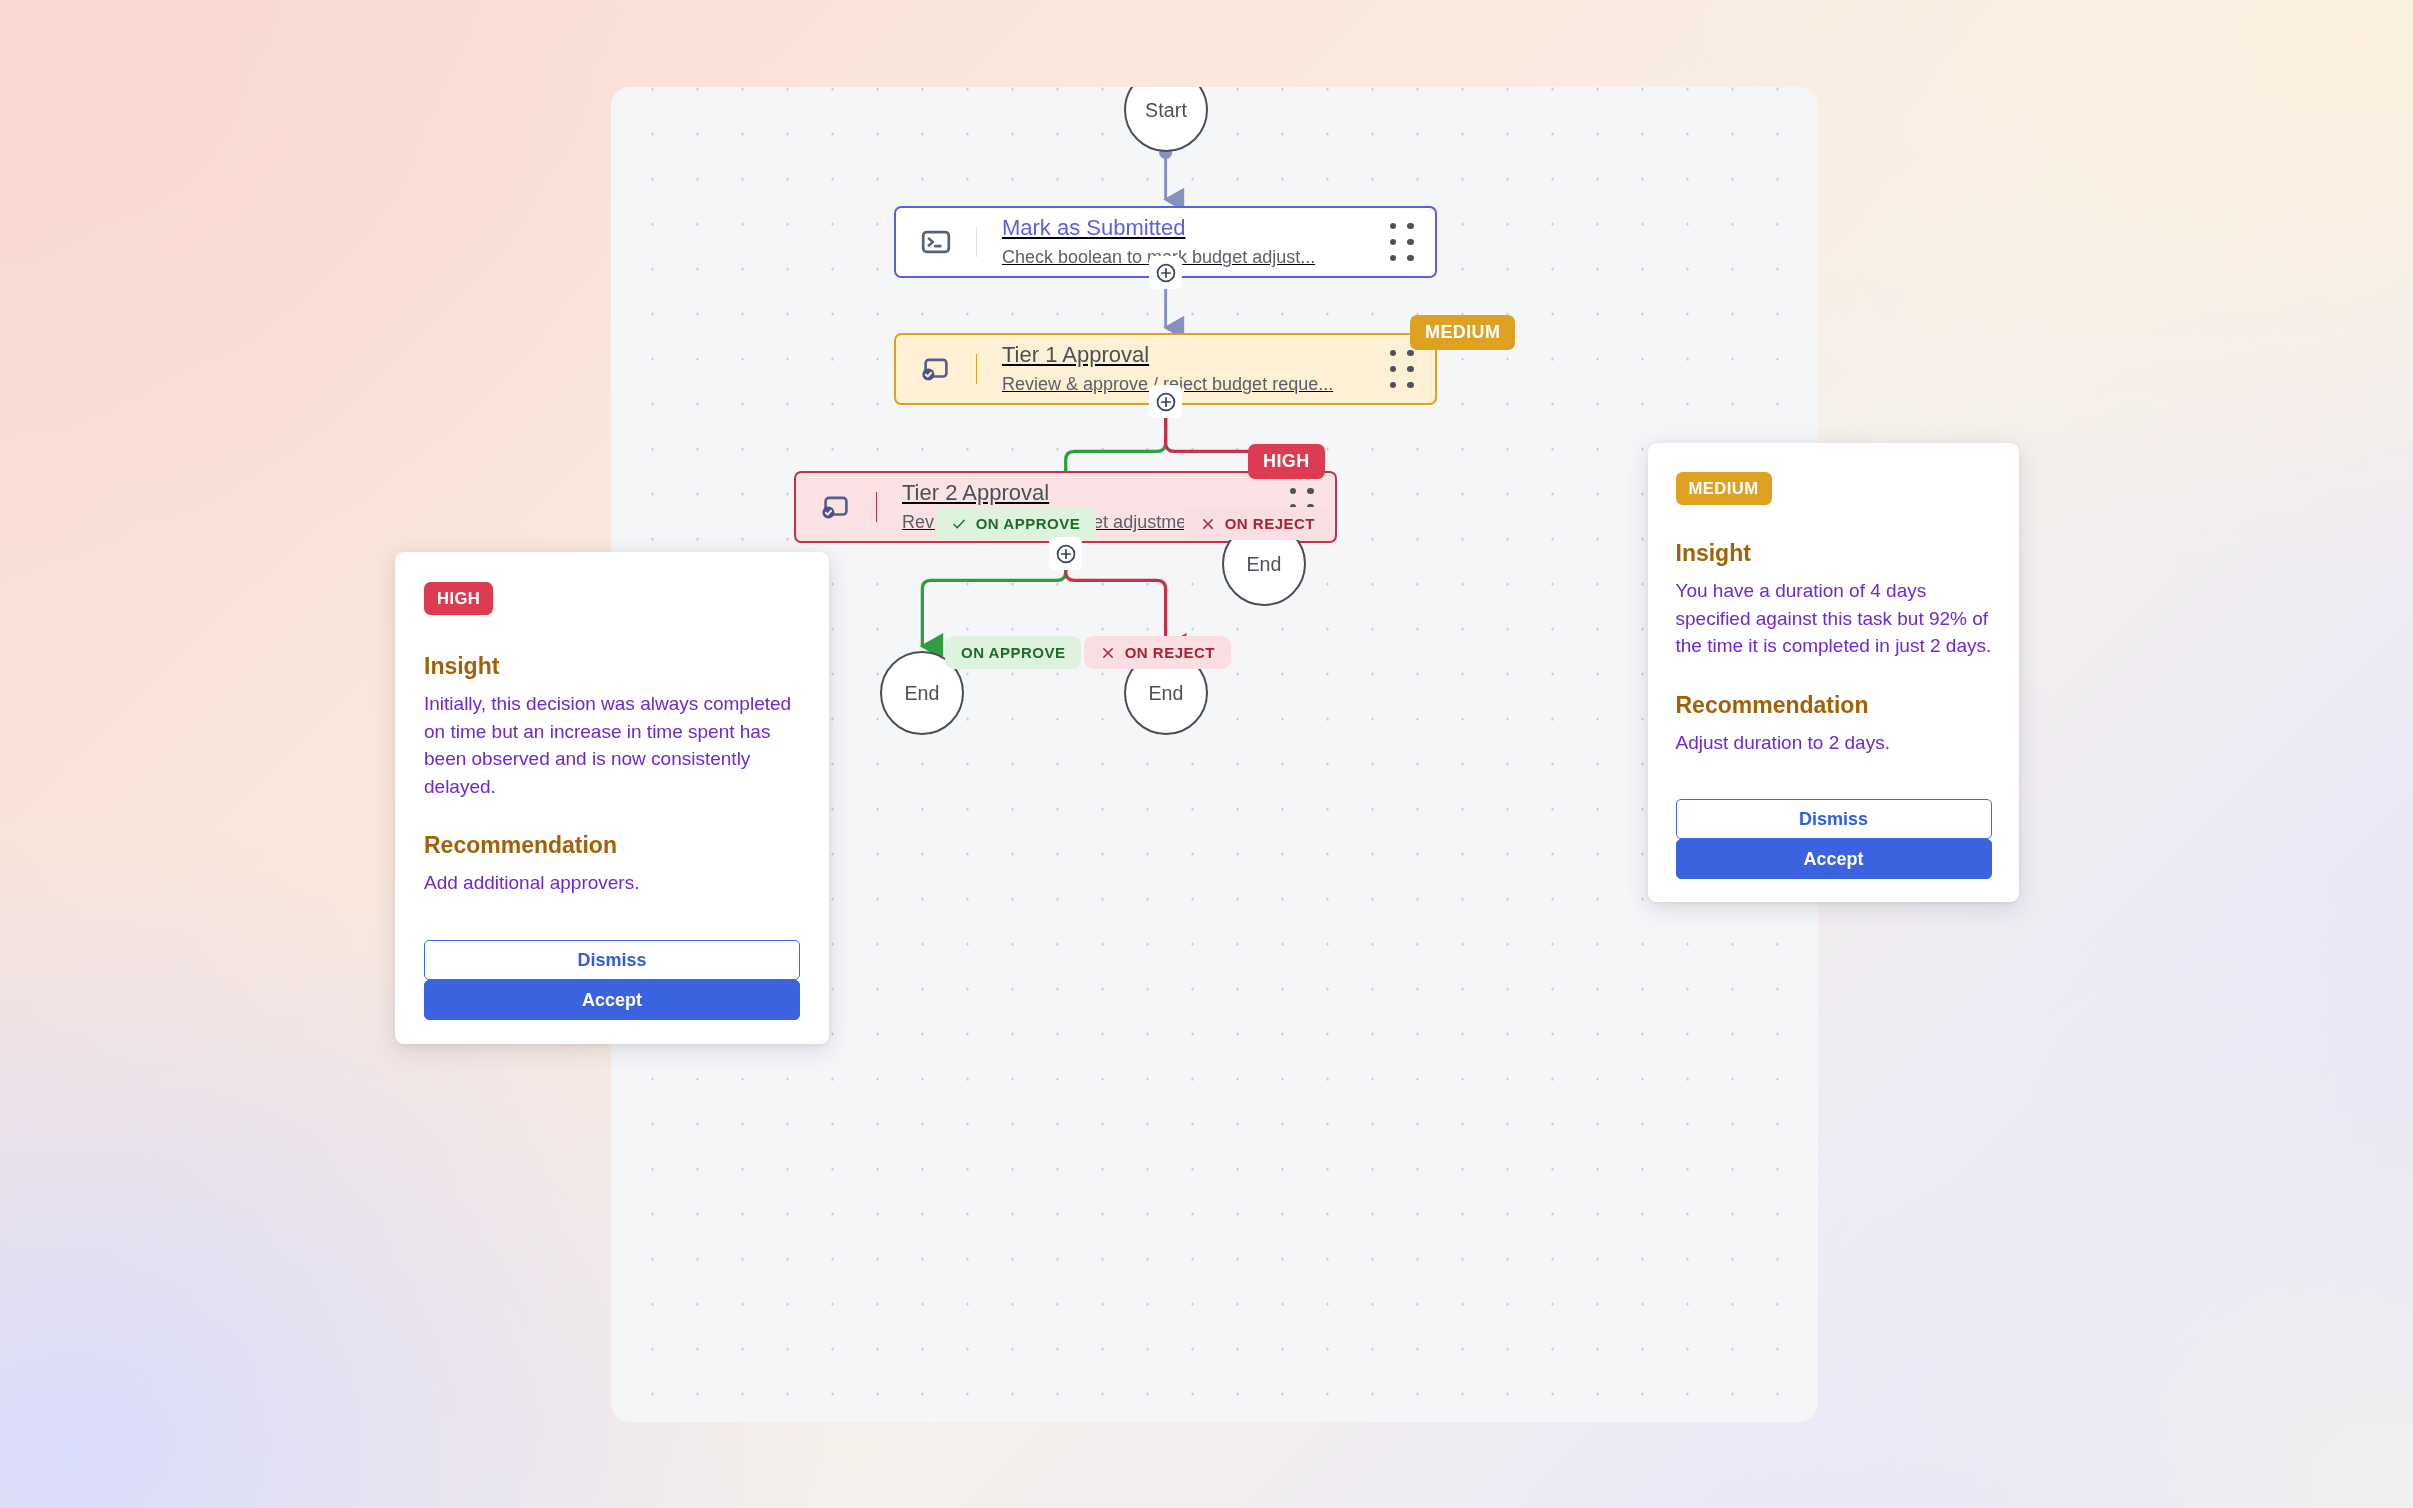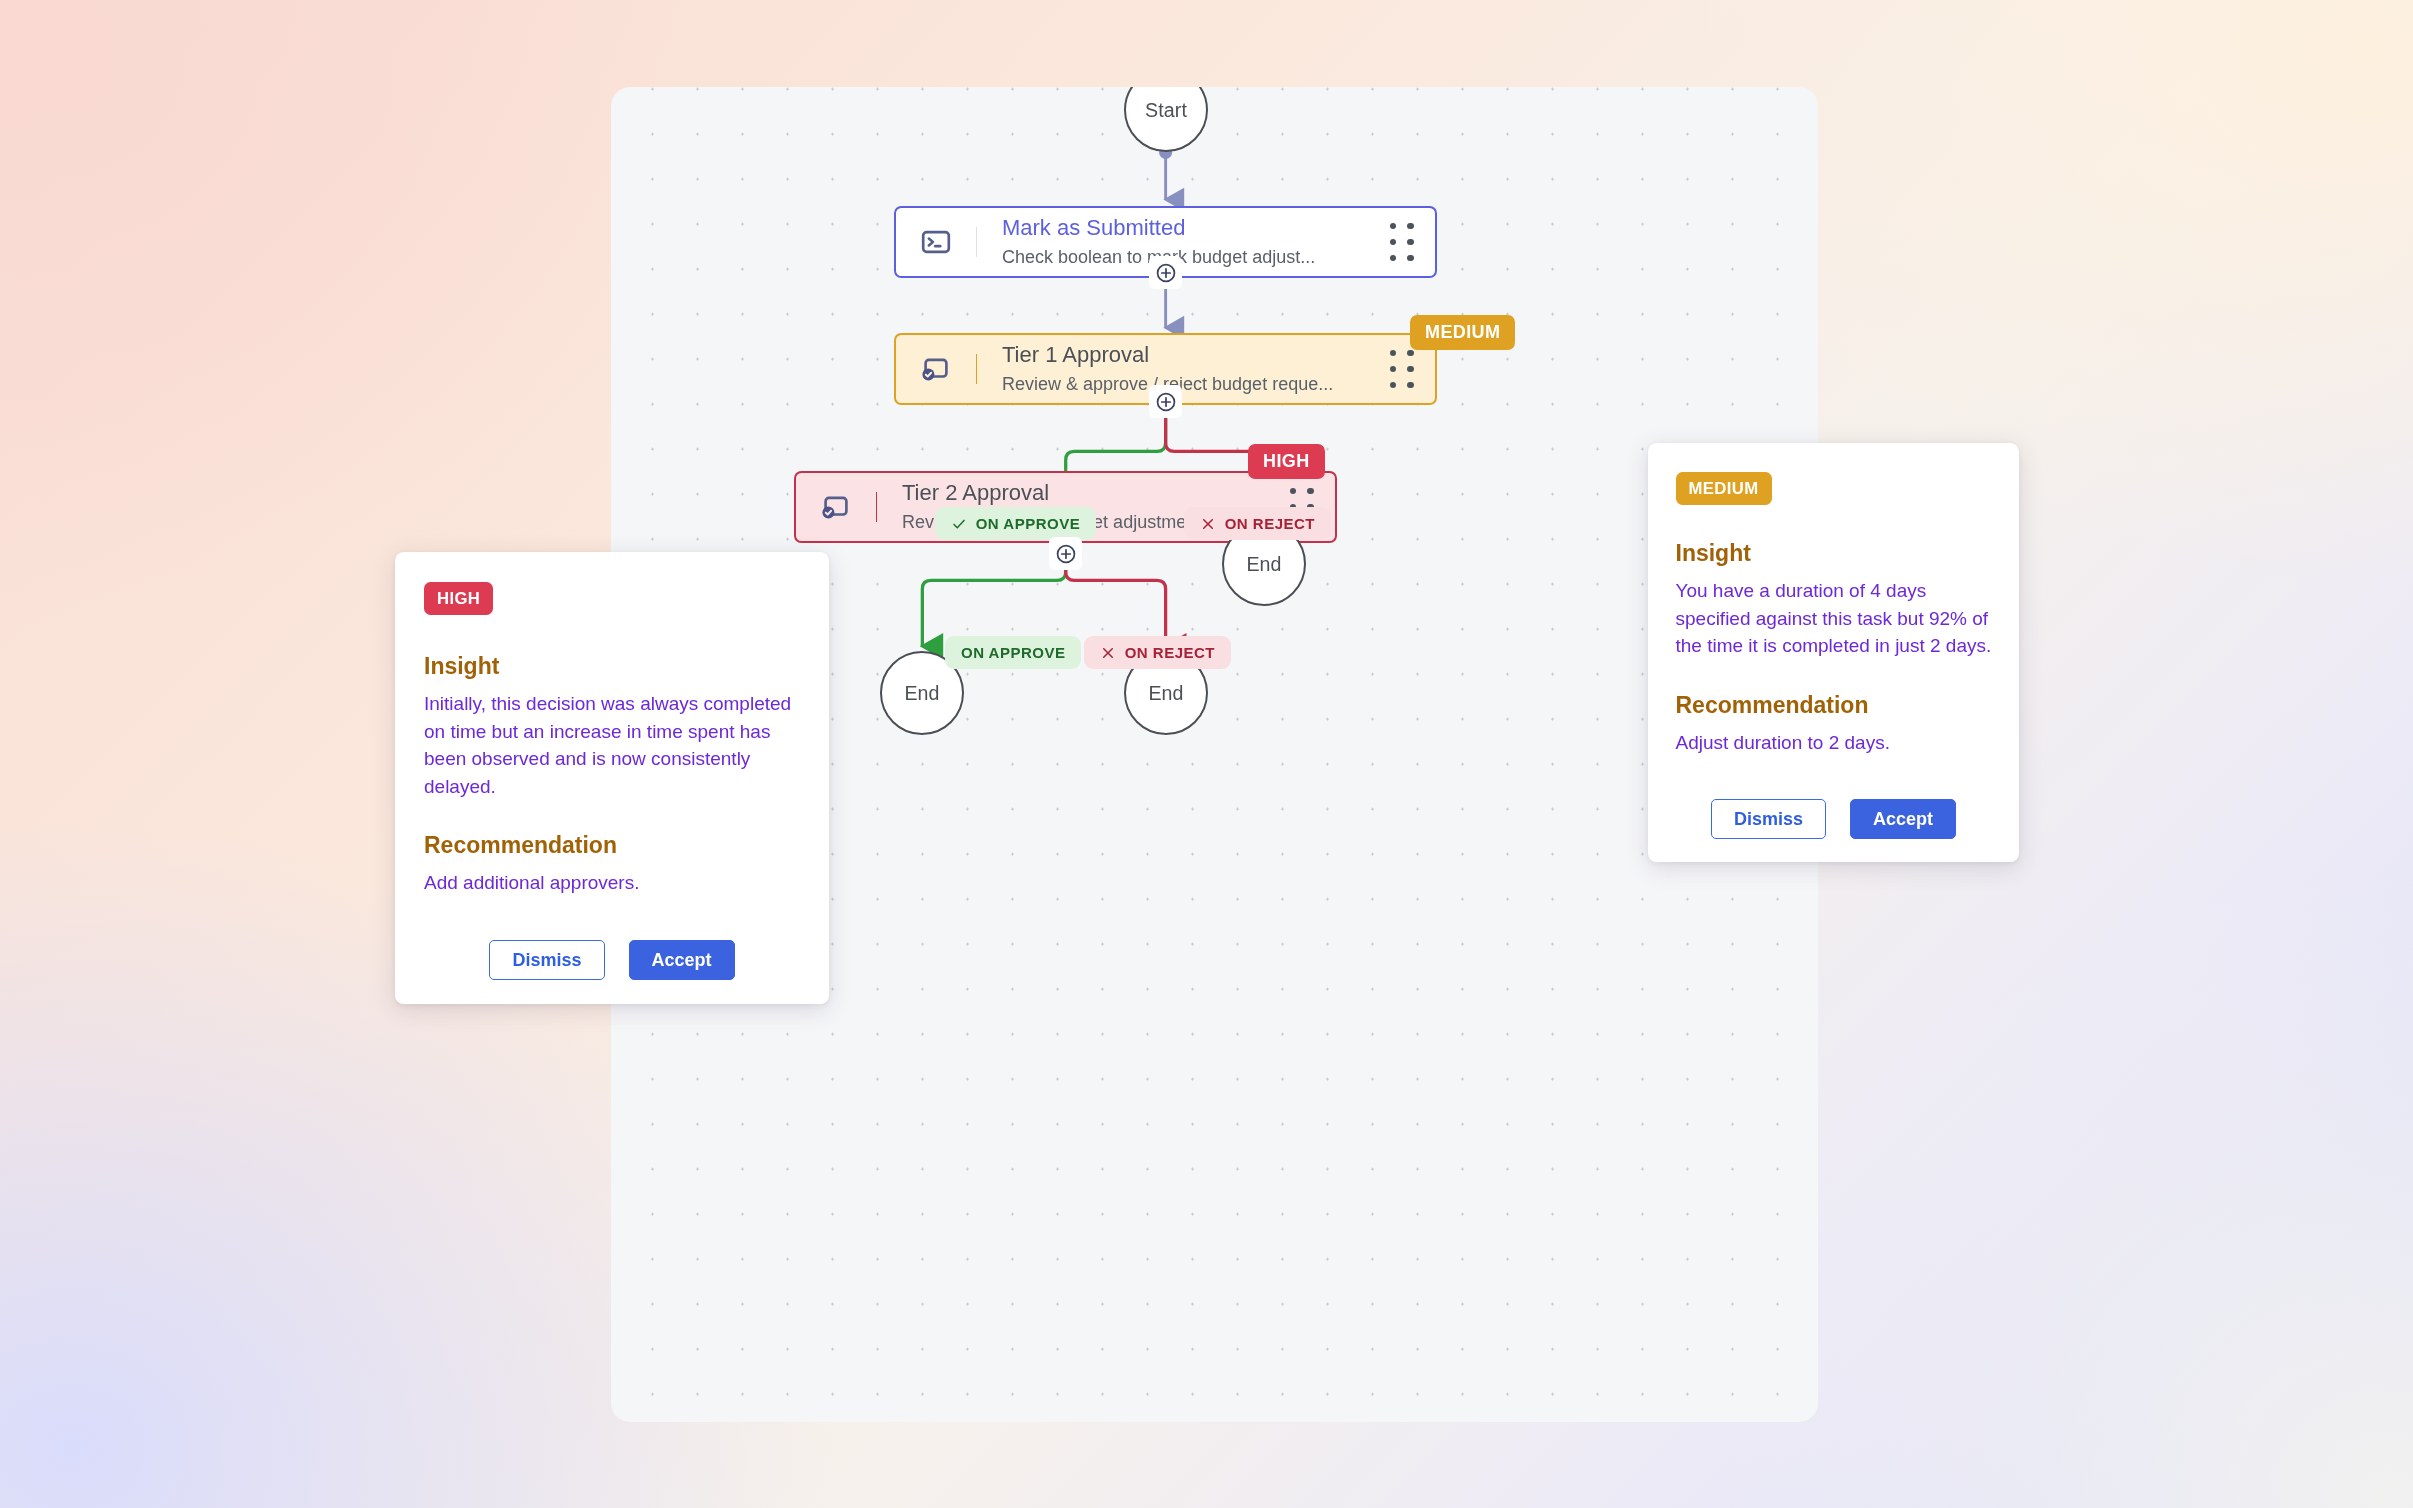--- a/index.html
+++ b/index.html
@@ -60,20 +60,21 @@
     z-index: 6;
   }
 
   
   .task-card {
     position: absolute;
     display: flex;
     align-items: center;
     border-radius: 7.2px;
     z-index: 5;
+    text-decoration: underline;
   }
   .task-card .icon-cell {
     width: 80px;
     flex: 0 0 80px;
     display: flex;
     align-items: center;
     justify-content: center;
   }
   .task-card .divider {
     width: 1.4px;
@@ -210,22 +211,23 @@
     color: #a16207;
     font-weight: 700;
   }
   .insight-panel .sec-body {
     font-size: 19px;
     line-height: 1.45;
     color: #6d28d9;
   }
   .insight-actions {
     display: flex;
-    justify-content: center;
-    gap: 24px;
+    justify-content: flex-end;
+    gap: 0;
+    flex-direction: column;
   }
   .btn {
     font-family: "Liberation Sans", sans-serif;
     font-size: 18px;
     font-weight: 700;
     border-radius: 5px;
     padding: 10px 22px;
     cursor: pointer;
     line-height: 1;
   }

